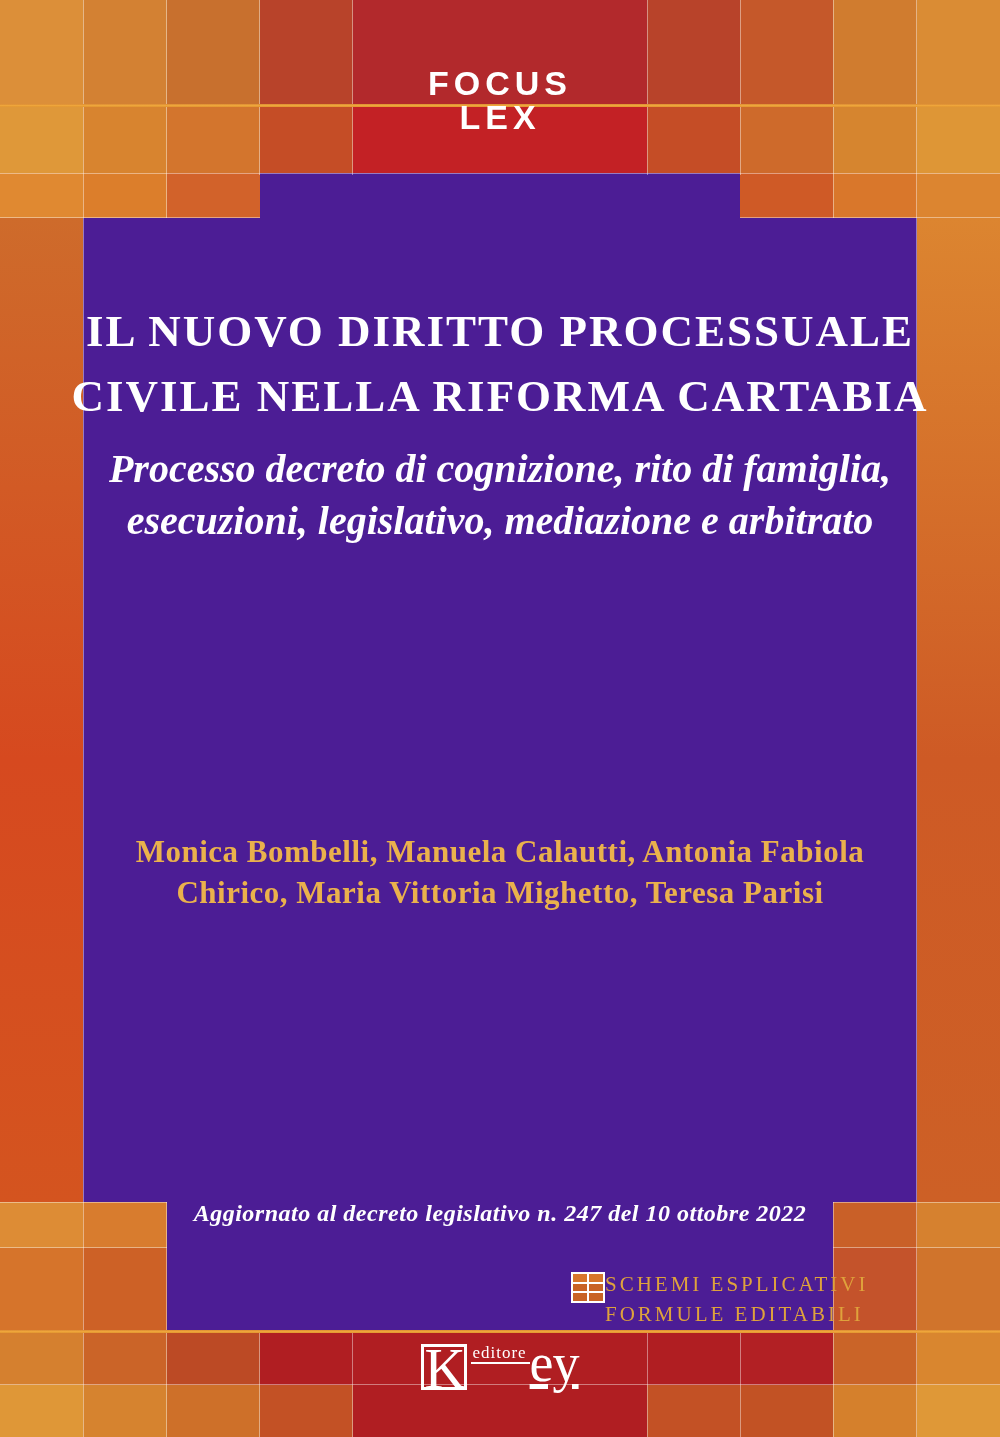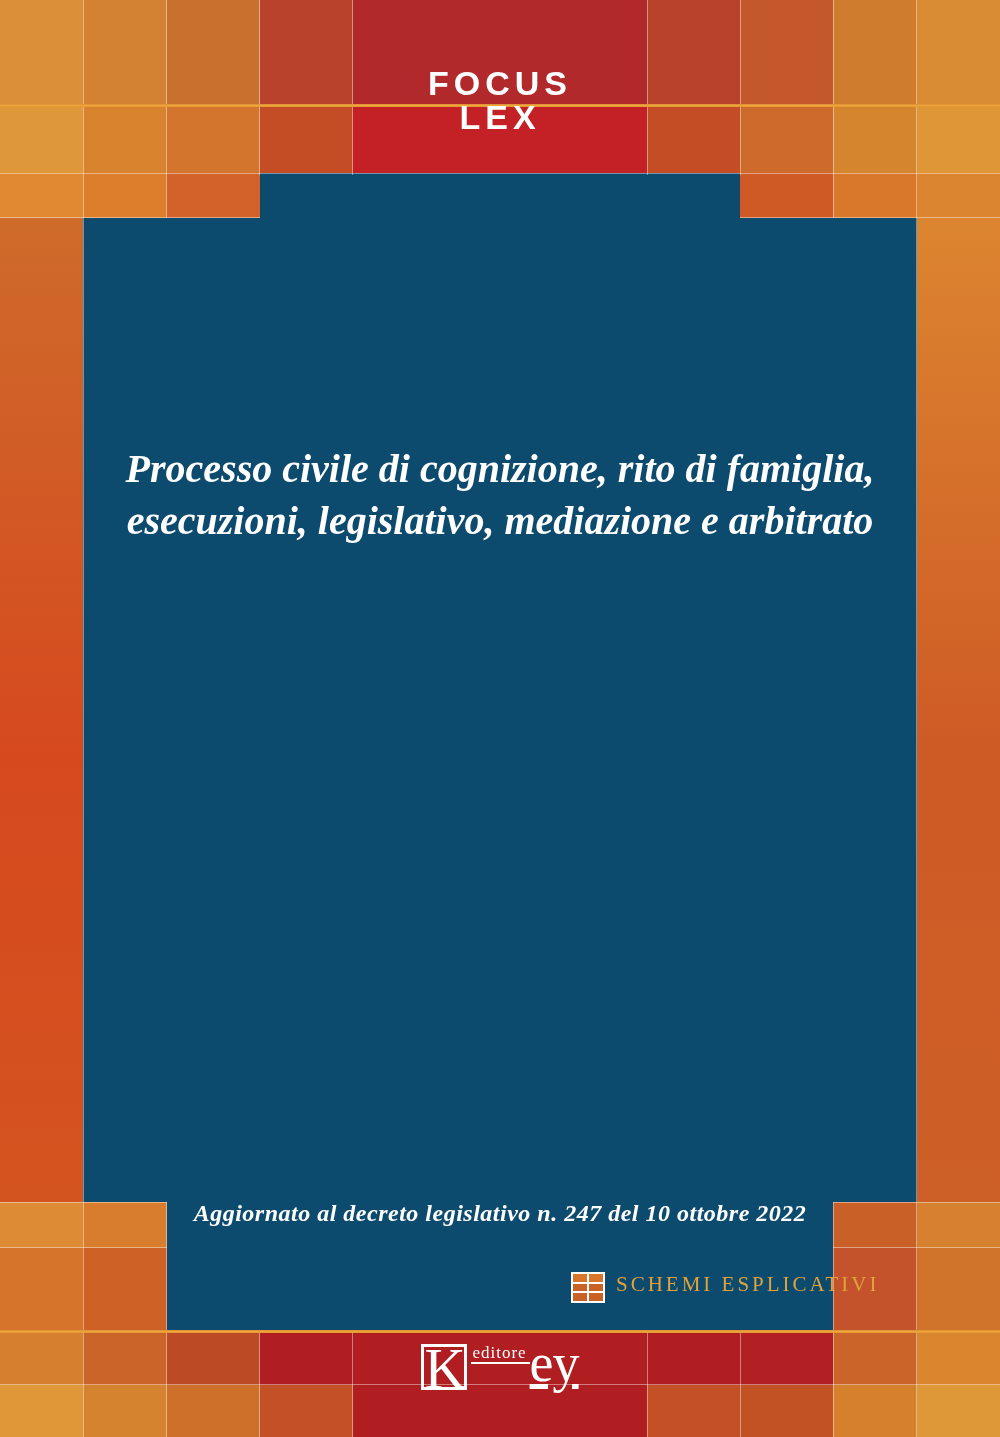--- a/index.html
+++ b/index.html
@@ -1,20 +1,20 @@
 <!DOCTYPE html>
 <html><head>
 <meta charset="utf-8">
 <style>
   html,body{margin:0;padding:0;background:#222;}
   .cover{
     position:relative;
     width:1000px;height:1437px;
     margin:0 auto;
-    background:#0c4a6e;
+    background:#4c1d95;
     overflow:hidden;
     font-family:"Liberation Serif","DejaVu Serif",serif;
   }
   .t{position:absolute;}
   .gl{position:absolute;background:rgba(255,255,255,0.42);}
   .accent{position:absolute;left:0;width:1000px;height:3px;
     background:linear-gradient(180deg,#d98a33,#F0A73C 45%,#e1952f);}
   .txt{position:absolute;left:0;right:0;text-align:center;color:#ffffff;}
   .series{font-family:"Liberation Sans",sans-serif;font-weight:600;
     font-size:34px;letter-spacing:5px;}
@@ -23,21 +23,21 @@
   .editors-intro{top:789px;font-size:27px;font-weight:bold;color:#EAB14C;letter-spacing:1px;}
   .editors-names{top:831px;font-size:31px;font-weight:bold;color:#EAB14C;
     line-height:41px;letter-spacing:0.5px;}
   .update{top:1200px;font-size:24px;font-weight:bold;font-style:italic;letter-spacing:0.5px;}
   .features{position:absolute;left:571px;top:1269px;display:flex;align-items:flex-start;}
   .feat-icon{width:30px;height:27px;border:2px solid #fff;background:#fff;
     display:grid;grid-template-columns:1fr 1fr;grid-template-rows:1fr 1fr 1fr;
     grid-gap:2px;margin-top:3px;}
   .feat-icon .c{background:#C96325;}
   .feat-icon .c.top{background:#D8762B;}
-  .feat-text{margin-left:11px;color:#DFA23C;font-size:21px;letter-spacing:3px;
+  .feat-text{color:#DFA23C;font-size:21px;letter-spacing:3px;
     line-height:30px;white-space:nowrap;}
   .logo{position:absolute;left:0;right:0;top:1344px;display:flex;
     justify-content:center;align-items:flex-start;color:#fff;}
   .kbox{width:40px;height:40px;border:3px solid #fff;text-align:center;
     font-size:57px;line-height:44px;overflow:hidden;}
   .logo-right{margin-left:4px;display:flex;flex-direction:row;align-items:flex-start;}
   .editore{font-size:17px;letter-spacing:1px;border-bottom:2px solid #fff;
     padding:0 3px 1px 1px;line-height:17px;}
   .ey{font-size:54px;line-height:38px;letter-spacing:-1px;text-decoration:underline;}
 </style>
@@ -126,40 +126,49 @@
   <div class="gl" style="left:0;top:1247px;width:167px;height:1px"></div>
   <div class="gl" style="left:833px;top:1247px;width:167px;height:1px"></div>
   <div class="gl" style="left:0;top:1384px;width:1000px;height:1px"></div>
 
   <div class="accent" style="top:104px"></div>
   <div class="accent" style="top:1330px"></div>
 
   <div class="txt series" style="top:64px">FOCUS</div>
   <div class="txt series" style="top:98px">LEX</div>
 
+  <div class="txt title">
+    <div>IL NUOVO DIRITTO PROCESSUALE</div>
+    <div>CIVILE NELLA RIFORMA CARTABIA</div>
+  </div>
 
   <div class="txt subtitle">
-    <div>Processo civile di cognizione, rito di famiglia,</div>
+    <div>Processo decreto di cognizione, rito di famiglia,</div>
     <div>esecuzioni, legislativo, mediazione e arbitrato</div>
   </div>
 
+  <div class="txt editors-names">
+    <div>Monica Bombelli, Manuela Calautti, Antonia Fabiola</div>
+    <div>Chirico, Maria Vittoria Mighetto, Teresa Parisi</div>
+  </div>
 
   <div class="txt update">Aggiornato al decreto legislativo n. 247 del 10 ottobre 2022</div>
 
   <div class="features">
     <div class="feat-icon">
       <div class="c top"></div>
       <div class="c top"></div>
       <div class="c"></div>
       <div class="c"></div>
       <div class="c"></div>
       <div class="c"></div>
     </div>
     <div class="feat-text">
       <div>SCHEMI ESPLICATIVI</div>
+      <div>FORMULE EDITABILI</div>
     </div>
   </div>
 
   <div class="logo">
     <div class="kbox">K</div>
     <div class="logo-right">
       <div class="editore">editore</div>
       <div class="ey">ey</div>
     </div>
   </div>

